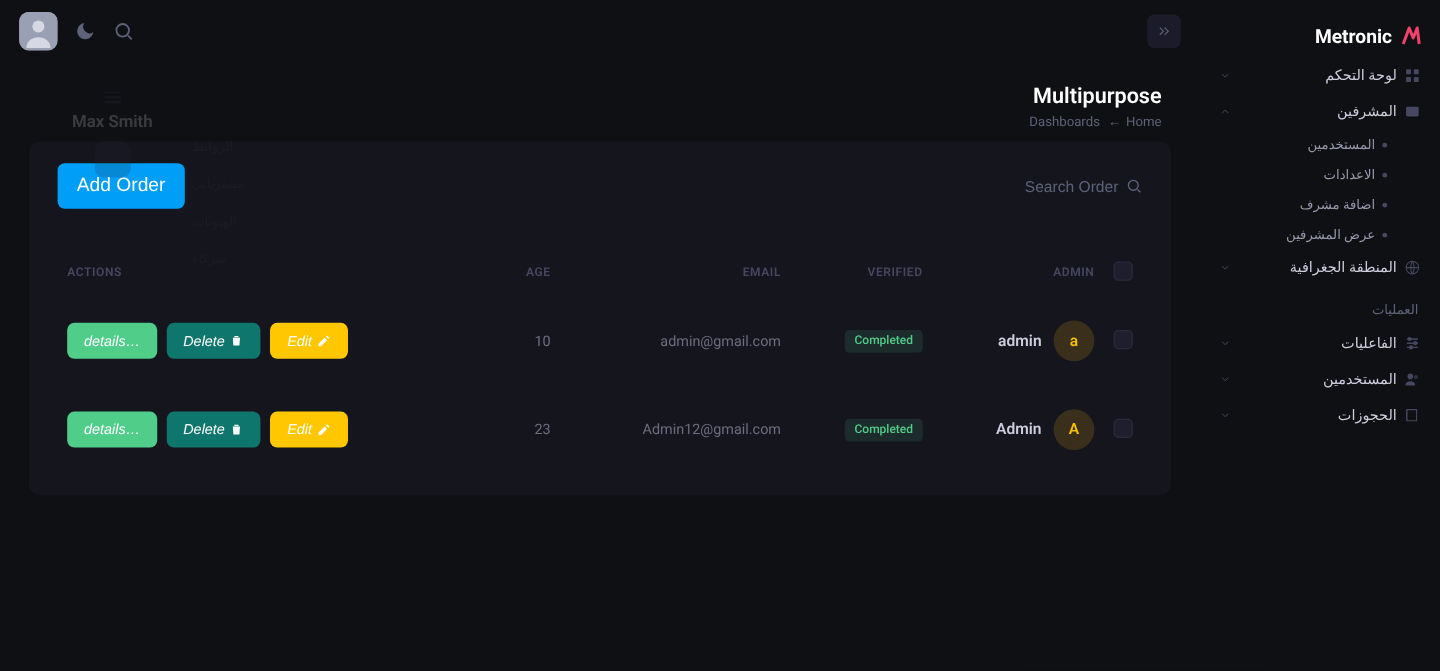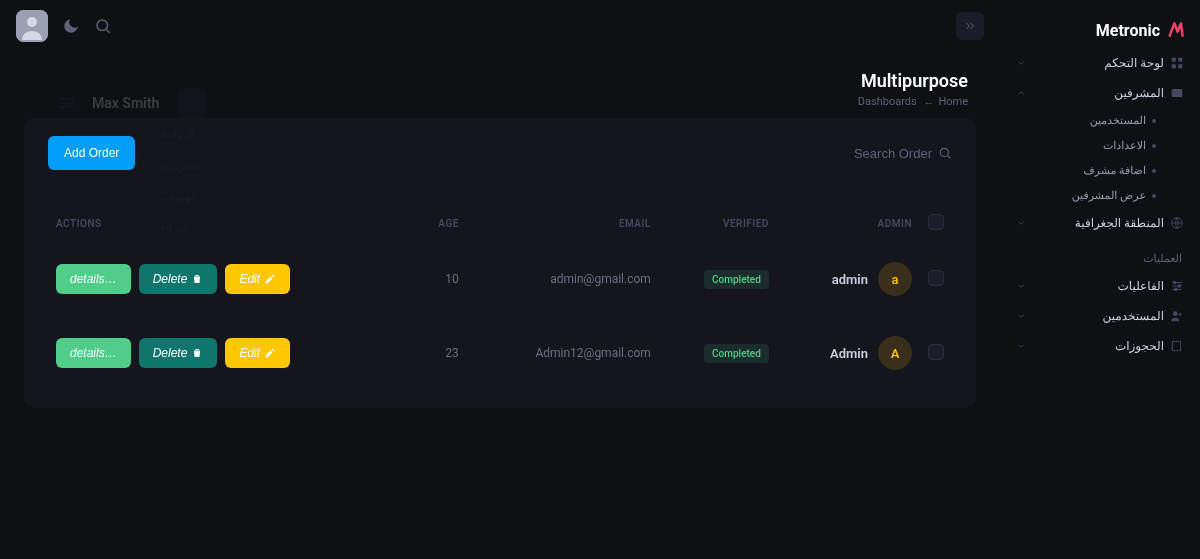--- a/index.html
+++ b/index.html
@@ -30,31 +30,31 @@
 .sidebar-toggle { width:28px; height:28px; border-radius:6px; background:#1b1b29; display:flex; align-items:center; justify-content:center; color:#5e6278; cursor:pointer; }
 
 
 .page-head { display:flex; justify-content:flex-end; align-items:flex-end; padding:18px 32px 10px; }
 .page-title { color:#fff; font-size:18px; font-weight:600; text-align:right; }
 .crumbs { font-size:11px; color:#5e6278; text-align:right; margin-top:4px; }
 .crumbs span { color:#5e6278; }
 .crumbs .arrow { margin:0 4px; }
 
 
-.ghost-user { position:absolute; left:60px; top:88px; display:flex; align-items:center; gap:18px; opacity:.18; }
+.ghost-user { position:absolute; left:60px; top:76px; display:flex; align-items:center; gap:8px; opacity:.18;flex-direction:column; }
 .ghost-user .nm { color:#fff; font-size:14px; font-weight:600; }
 .ghost-user .gavatar { width:30px; height:30px; border-radius:8px; background:#2a2a3c; }
 .ghost-user .lns { position:absolute; top:40px; left:100px; display:flex; flex-direction:column; gap:18px; }
 .ghost-user .lns span { font-size:11px; color:#3a3a4c; }
 .main { position:relative; }
 
 
 .card { margin:0 24px 24px; background:#15151e; border-radius:10px; padding:18px 24px; }
 .card-head { display:flex; justify-content:space-between; align-items:center; margin-bottom:34px; }
-.btn-primary { background:#009ef7; color:#fff; border:none; border-radius:6px; padding:10px 16px; font-size:12px; font-weight:500; cursor:pointer; }
+.btn-primary { background:#009ef7; color:#fff; border:none; border-radius:6px; padding:10px 16px; font-size:16px; font-weight:500; cursor:pointer; }
 .search-wrap { display:flex; align-items:center; gap:6px; color:#5e6278; font-size:13px; }
 .search-wrap input { background:transparent; border:none; color:#a16207; text-align:right; outline:none; font-size:13px; width:120px; }
 .search-wrap input::placeholder{color:#5e6278;}
 .search-ic { width:14px; height:14px; }
 
 
 table { width:100%; border-collapse:collapse; }
 th { font-size:10px; font-weight:600; color:#474761; text-transform:uppercase; letter-spacing:.5px; padding:10px 8px; text-align:right; }
 th.actions, td.actions { text-align:left; }
 td { padding:20px 8px; font-size:12px; color:#6d6d80; text-align:right; vertical-align:middle; }

